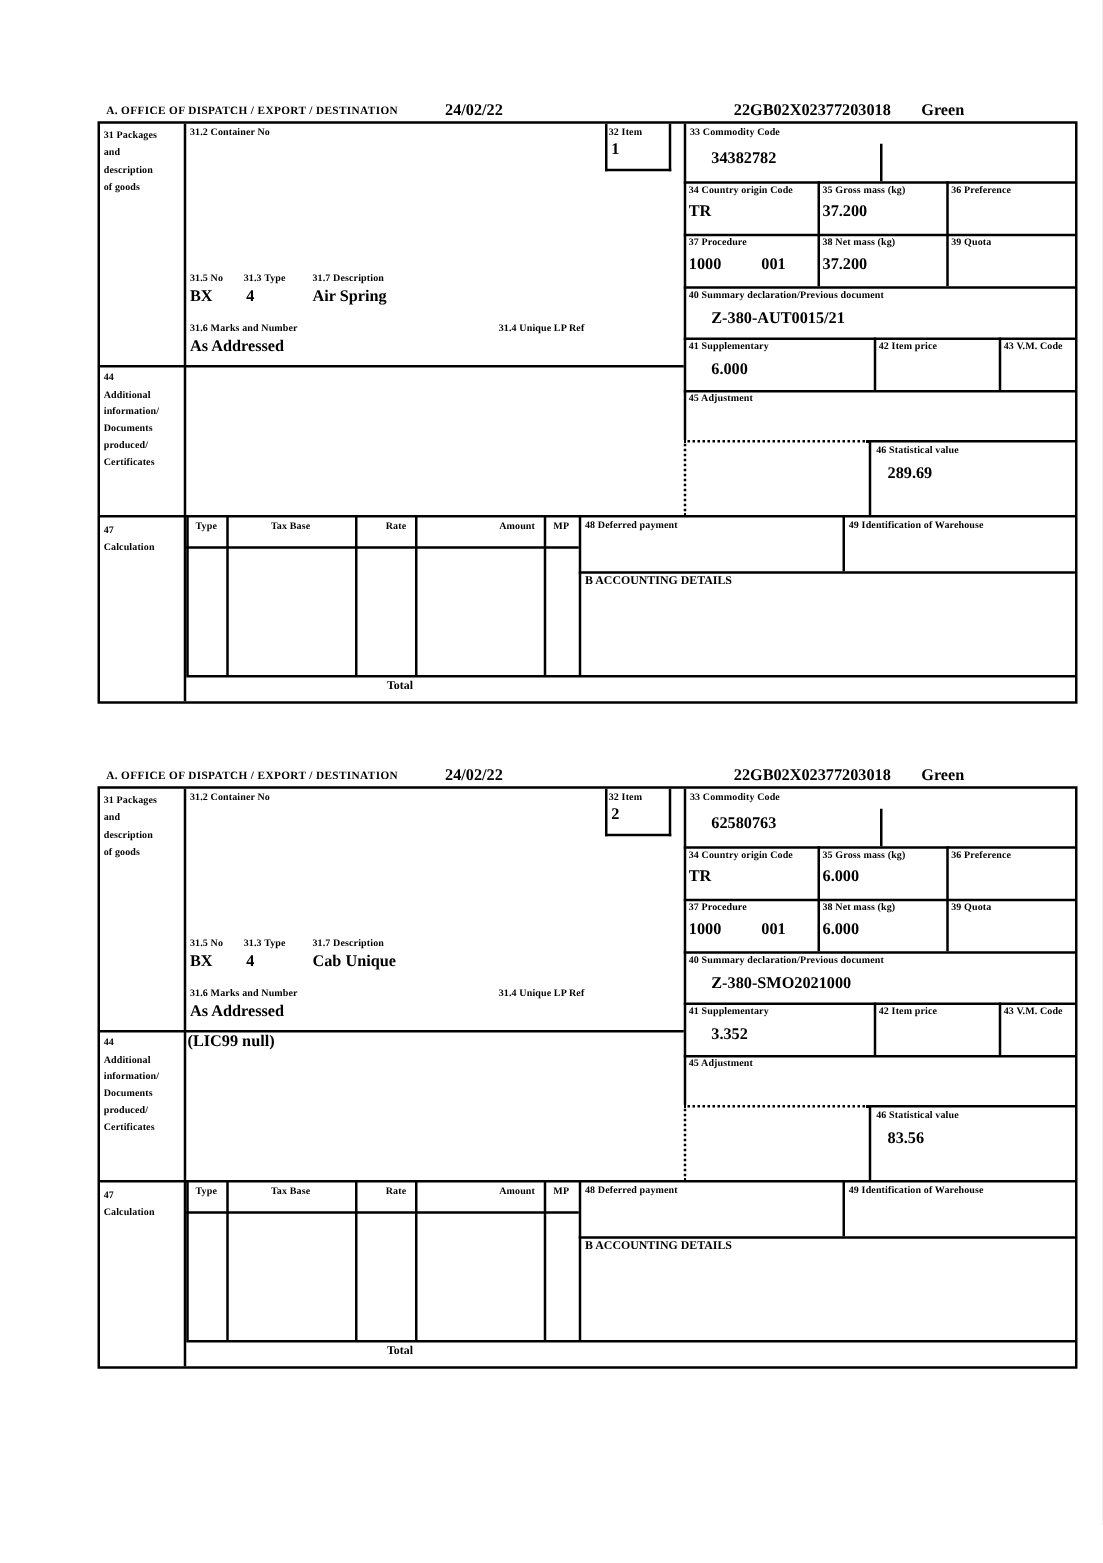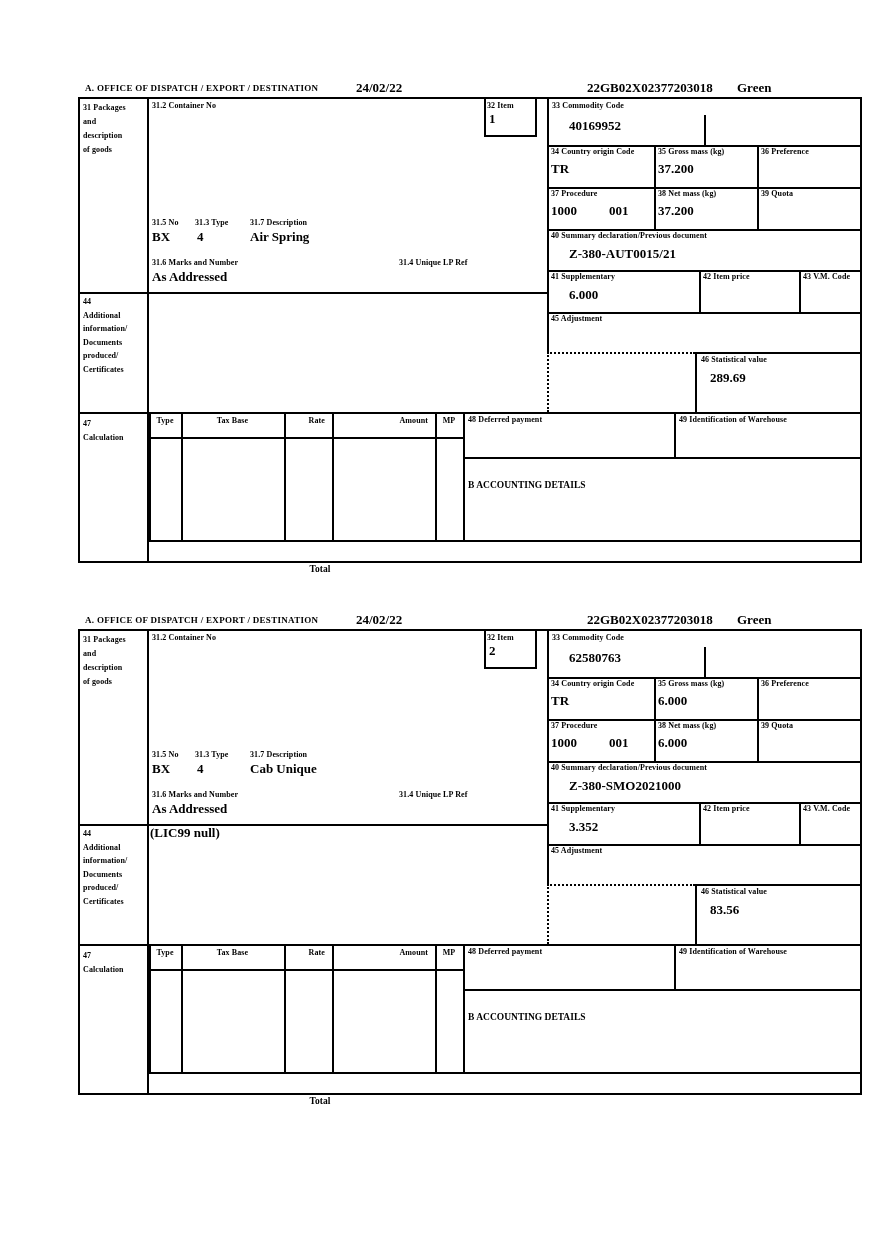--- a/index.html
+++ b/index.html
@@ -3,21 +3,21 @@
 <meta charset="utf-8">
 <style>
   html,body { margin:0; padding:0; background:#e8e8e8; }
   .page {
     position:relative; width:882px; height:1250px; background:#ffffff;
     margin:0 auto; overflow:hidden;
     font-family:"Liberation Serif", serif; color:#000;text-decoration:underline;
   }
   .sec { position:absolute; left:0; width:882px; height:483px; }
   .lbl { position:absolute; font:bold 8px "Liberation Serif", serif; white-space:nowrap; letter-spacing:0.1px; }
-  .lbl2 { position:absolute; font:bold 9.5px "Liberation Serif", serif; white-space:nowrap;margin-top:20px; }
+  .lbl2 { position:absolute; font:bold 9.5px "Liberation Serif", serif; white-space:nowrap; }
   .val { position:absolute; font:bold 13px "Liberation Serif", serif; white-space:nowrap; }
   .hdr-office { position:absolute; font:bold 9px "Liberation Serif", serif; white-space:nowrap; letter-spacing:0.3px; }
   .hdr-val { position:absolute; font:bold 13px "Liberation Serif", serif; white-space:nowrap; }
   .bx { position:absolute; left:78px; top:17px; width:784px; height:466px;
         border:2px solid #000; box-sizing:border-box; }
   .hl { position:absolute; height:2px; background:#000; }
   .vl { position:absolute; width:2px; background:#000; }
   .hd { position:absolute; height:0; border-top:2px dotted #000; }
   .vd { position:absolute; width:0; border-left:2px dotted #000; }
   .b32 { position:absolute; left:404px; top:0; width:53px; height:38px;
@@ -76,21 +76,21 @@
         <div>31 Packages</div>
         <div>and</div>
         <div>description</div>
         <div>of goods</div>
       </div>
       <div class="lbl" style="left:72px;top:2px">31.2 Container No</div>
       <div class="val" style="left:72px;top:10px"></div>
       <div class="lbl" style="left:407px;top:2px">32 Item</div>
       <div class="val" style="left:409px;top:12px">1</div>
       <div class="lbl" style="left:472px;top:2px">33 Commodity Code</div>
-      <div class="val" style="left:489px;top:19px">40169952</div>
+      <div class="val" style="left:489px;top:19px">34382782</div>
       <div class="lbl" style="left:471px;top:48px">34 Country origin Code</div>
       <div class="val" style="left:471px;top:62px">TR</div>
       <div class="lbl" style="left:578px;top:48px">35 Gross mass (kg)</div>
       <div class="val" style="left:578px;top:62px">37.200</div>
       <div class="lbl" style="left:681px;top:48px">36 Preference</div>
       <div class="val" style="left:681px;top:62px"></div>
       <div class="lbl" style="left:471px;top:90px">37 Procedure</div>
       <div class="val" style="left:471px;top:104px">1000</div>
       <div class="val" style="left:529px;top:104px">001</div>
       <div class="lbl" style="left:578px;top:90px">38 Net mass (kg)</div>

